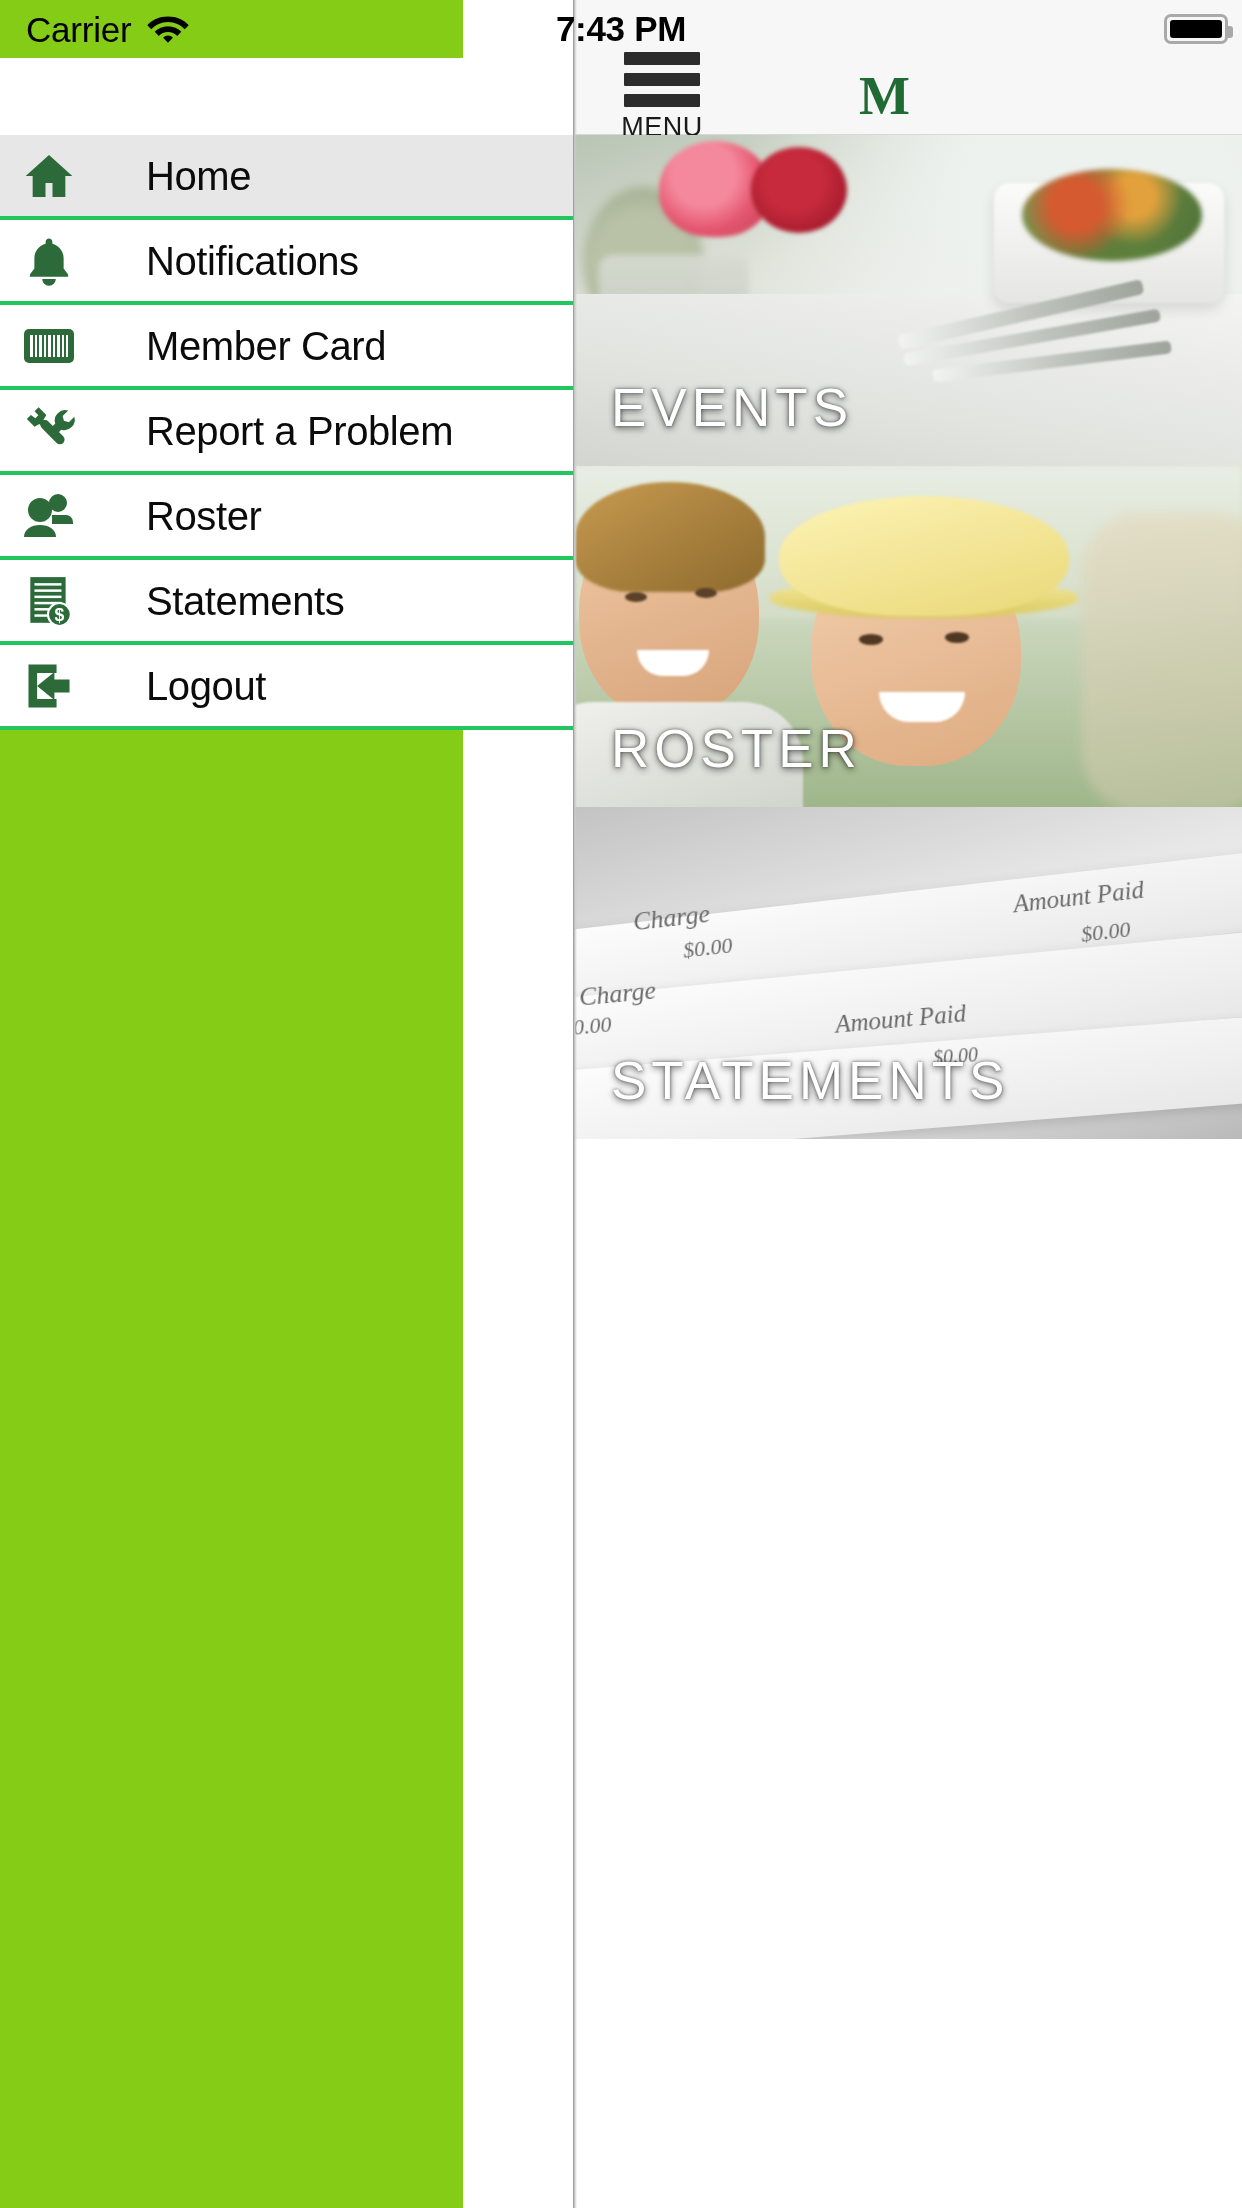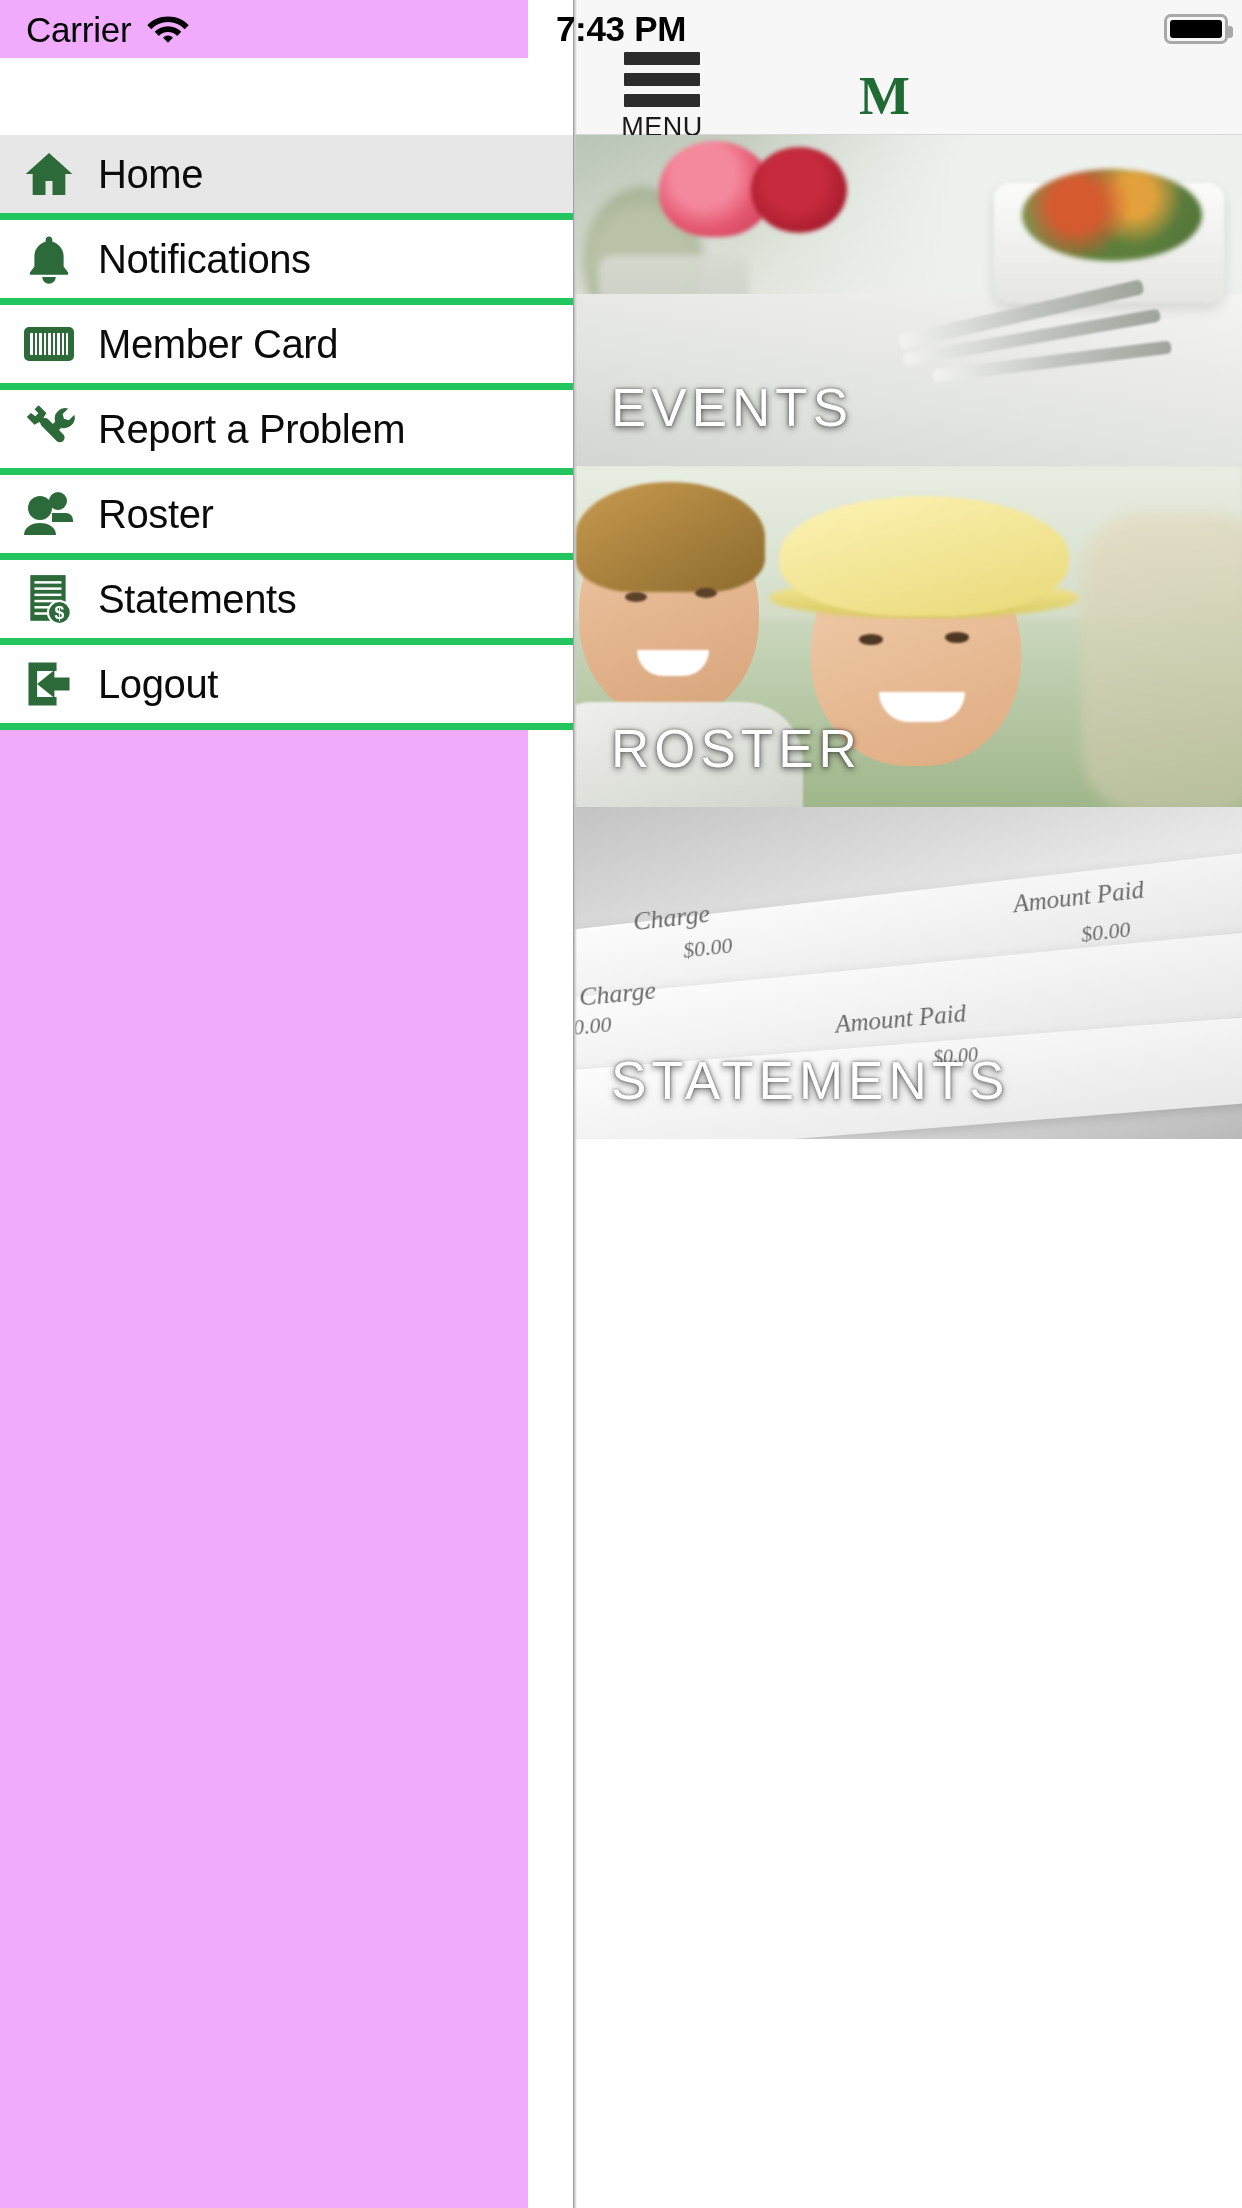--- a/index.html
+++ b/index.html
@@ -8,22 +8,22 @@
     font-family:"Liberation Sans", sans-serif;
     background:#ffffff;
     -webkit-font-smoothing:antialiased;
   }
 
   #screen { position:relative; width:1242px; height:2208px; overflow:hidden; background:#ffffff; }
 
   
   #drawer {
     position:absolute; left:0; top:0;
-    width:528px; height:2208px;
-    background:#f0abfc;
+    width:463px; height:2208px;
+    background:#84cc16;
     z-index:5;
   }
 
   
   #statusbar {
     position:relative;
     height:58px;
     width:573px;
     display:flex;
     align-items:center;
@@ -55,22 +55,23 @@
 
   
   #menu-list { width:573px; background:#ffffff; }
   .menu-item {
     position:relative;
     display:flex;
     align-items:center;
     height:85px;
     padding-left:16px;
     background:#ffffff;
-    border-bottom:7px solid #22c55e;
+    border-bottom:4px solid #22c55e;
     cursor:pointer;
+    gap:48px;
   }
   .menu-item.active { background:#e7e7e7; }
   .menu-item .mi-icon {
     width:66px;
     min-width:66px;
     display:flex;
     align-items:center;
     justify-content:center;
   }
   .menu-item .mi-label {

